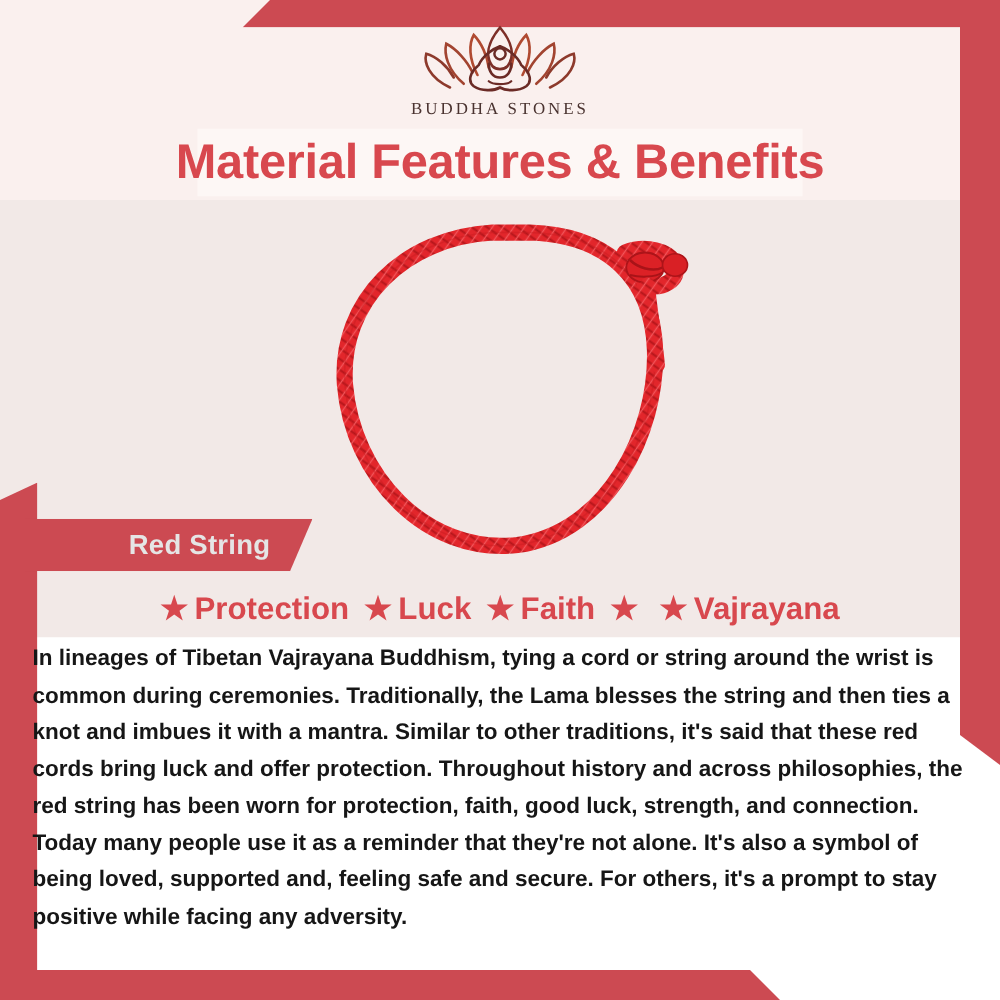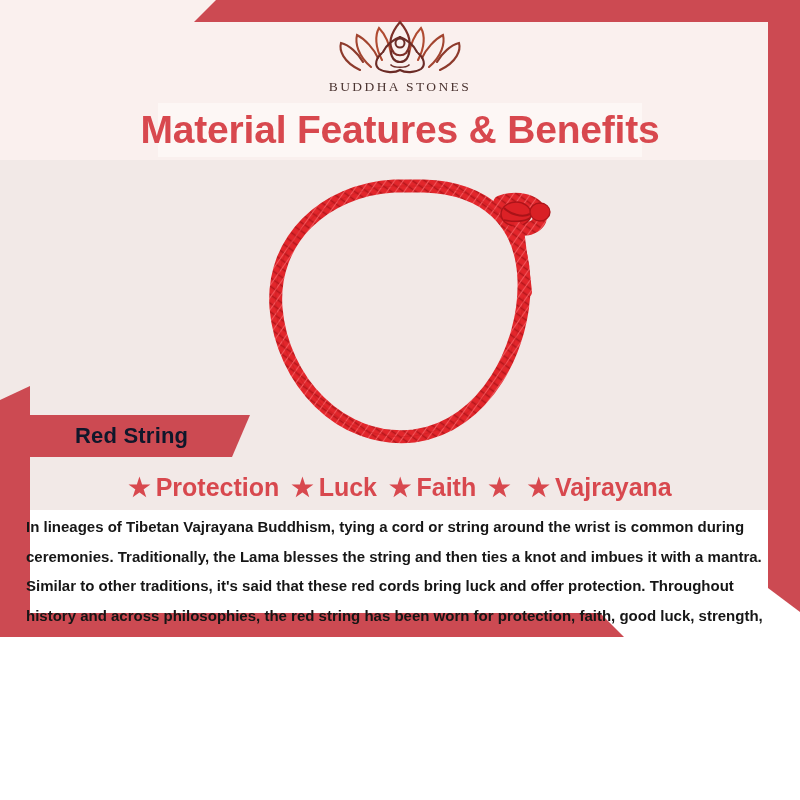--- a/index.html
+++ b/index.html
@@ -4,21 +4,21 @@
 <style>
   html,body{margin:0;padding:0;}
   body{
     width:800px;height:800px;
     font-family:"Liberation Sans", sans-serif;
     background:#ffffff;
     overflow:hidden;
   }
   .page{
     position:relative;
-    width:800px;height:637px;
+    width:800px;height:800px;
     background:#ffffff;
     overflow:hidden;
   }
 
   
   .bg-top{
     position:absolute;left:0;top:0;width:800px;height:160px;
     background:#faf0ee;
   }
   .bg-photo{
@@ -88,22 +88,22 @@
 
   
   .ribbon{
     position:absolute;left:20px;top:415px;
     width:230px;height:42px;
     background:#cc4a52;
     clip-path:polygon(0 0, 230px 0, 212px 42px, 0 42px);
     display:flex;align-items:center;
   }
   .ribbon-text{
-    margin-left:55px;
-    color:#0f172a;font-weight:bold;font-size:22px;
+    margin-left:83px;
+    color:#e5e5e5;font-weight:bold;font-size:22px;
     letter-spacing:0.2px;
     font-family:"Liberation Sans", sans-serif;
   }
 
   
   .benefits{
     position:absolute;left:0;top:466px;width:800px;height:42px;
     display:flex;align-items:center;justify-content:center;
     gap:0px;
   }
@@ -114,21 +114,21 @@
     margin:0 6px;
   }
   .benefit .star{
     font-size:25px;line-height:1;margin-right:5px;color:#d8484e;
   }
 
   
   .body-copy{
     position:absolute;left:26px;top:512px;width:752px;
     color:#161616;
-    font-size:15px;
+    font-size:18px;
     line-height:29.5px;
     font-weight:bold;
     font-family:"Liberation Sans", sans-serif;
     text-align:left;
   }
   .body-copy p{margin:0;}
 </style>
 </head>
 <body>
 

